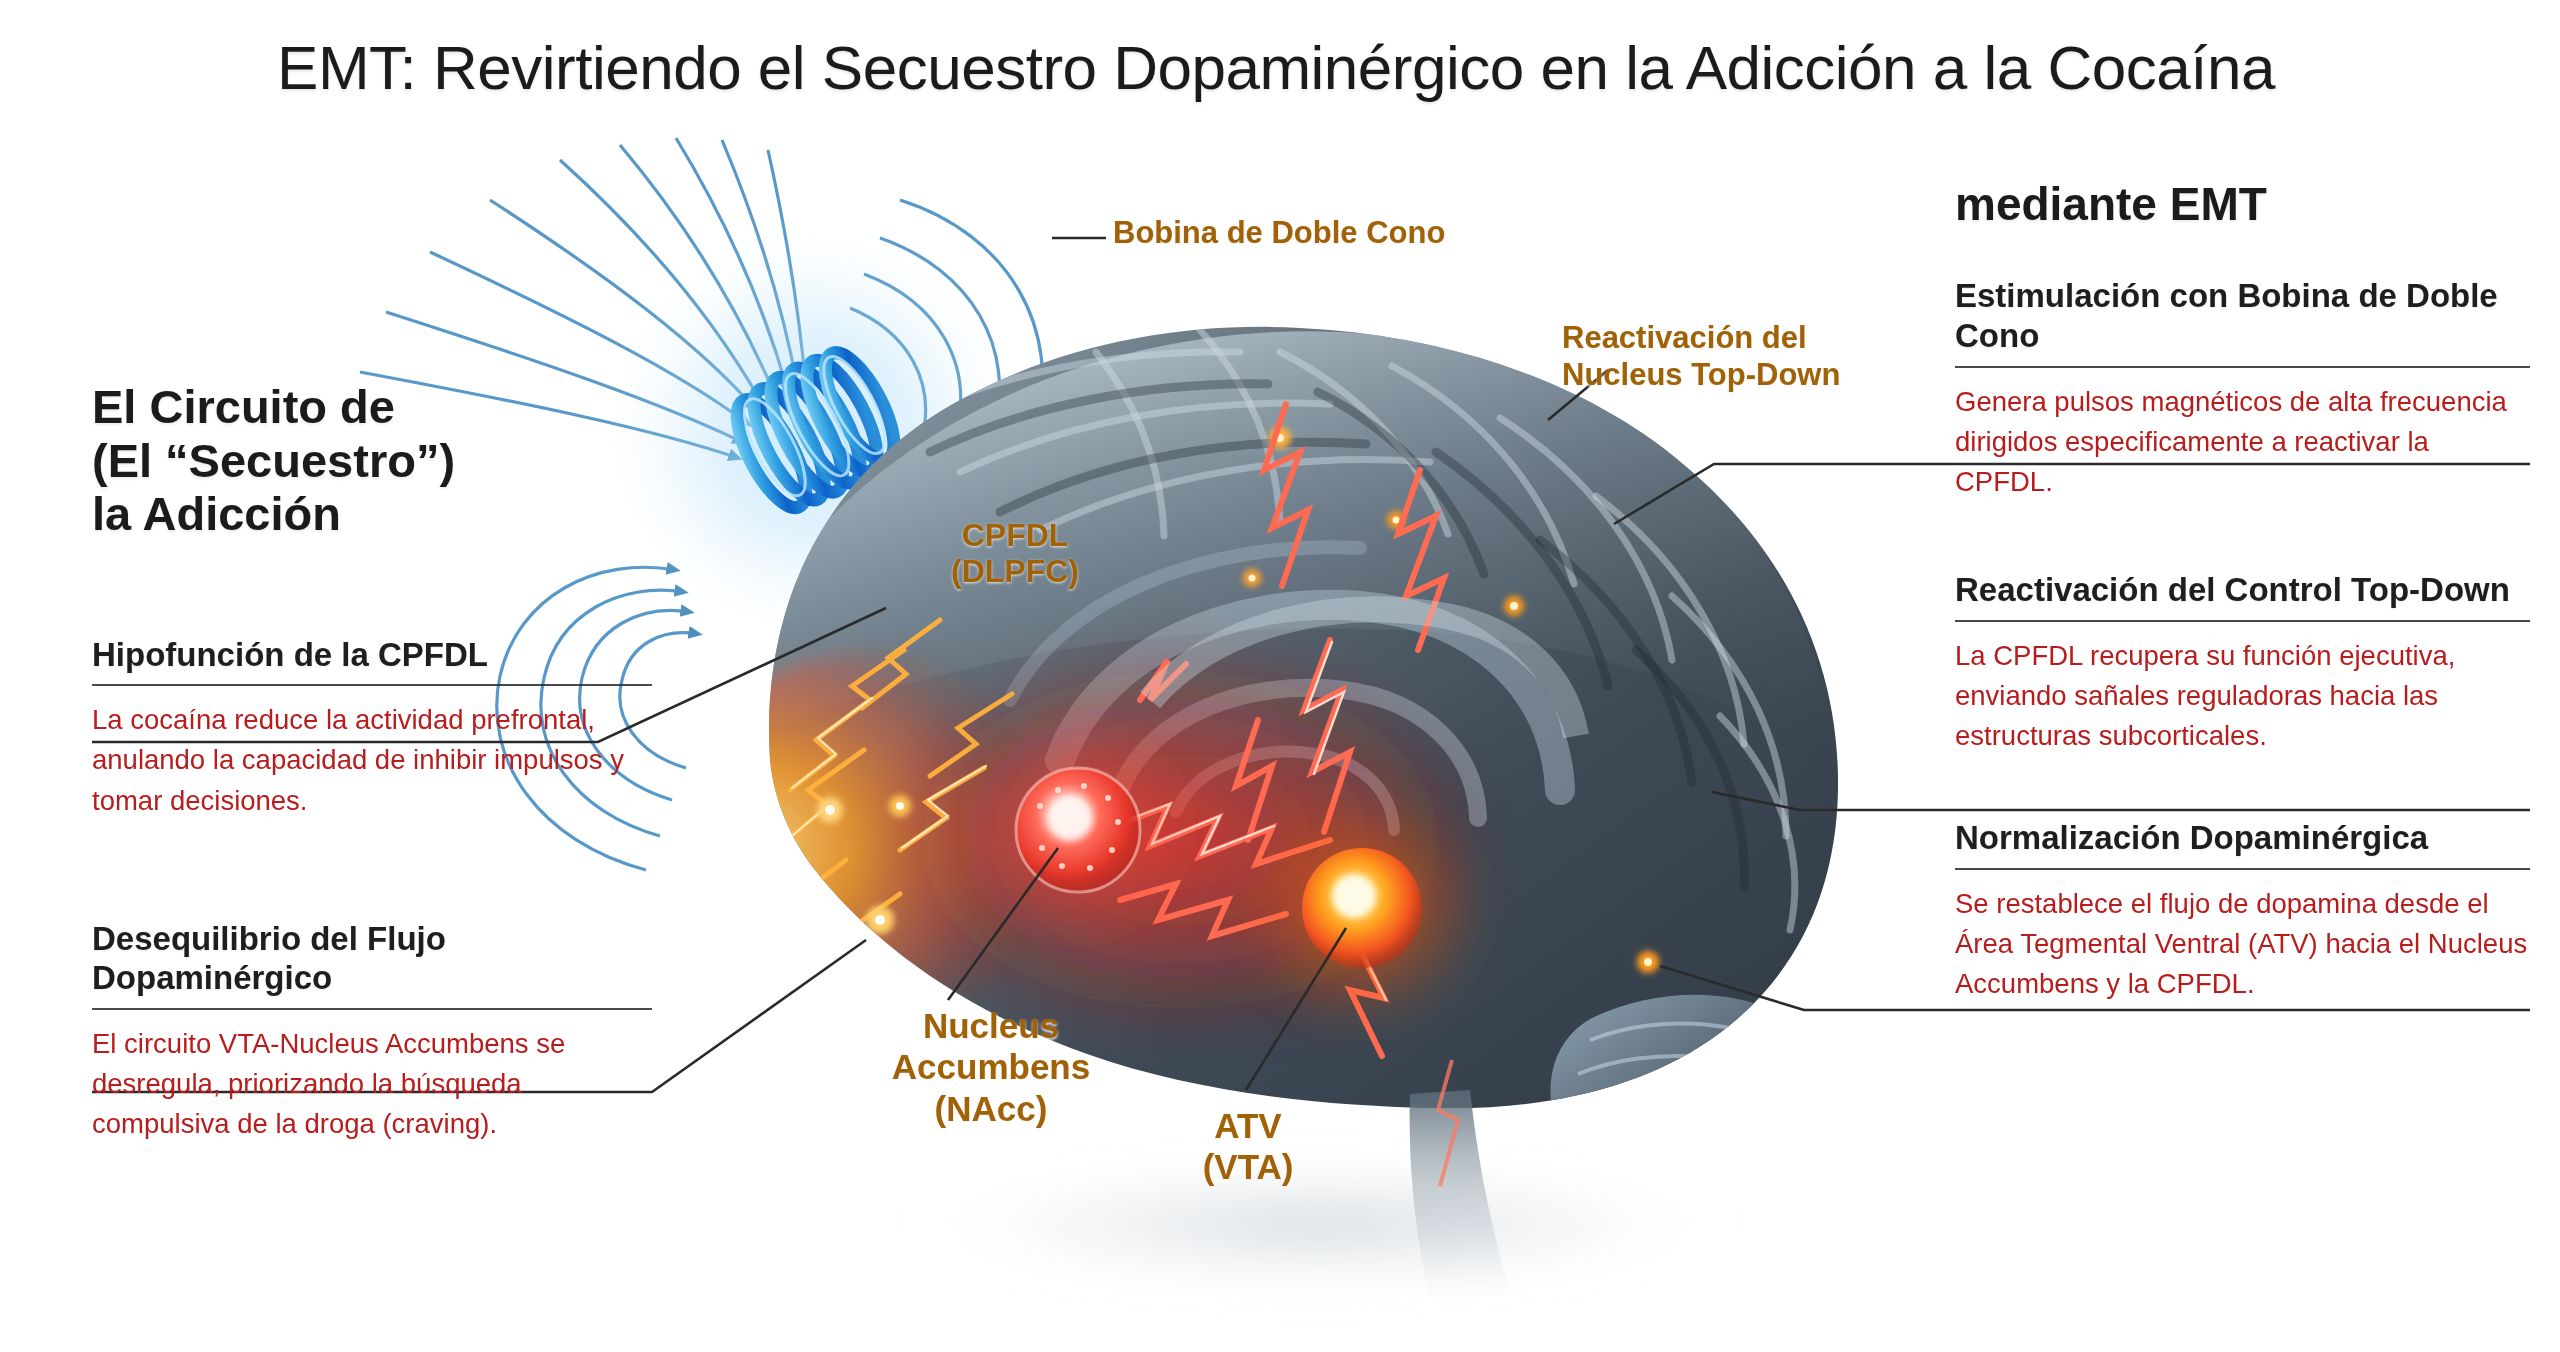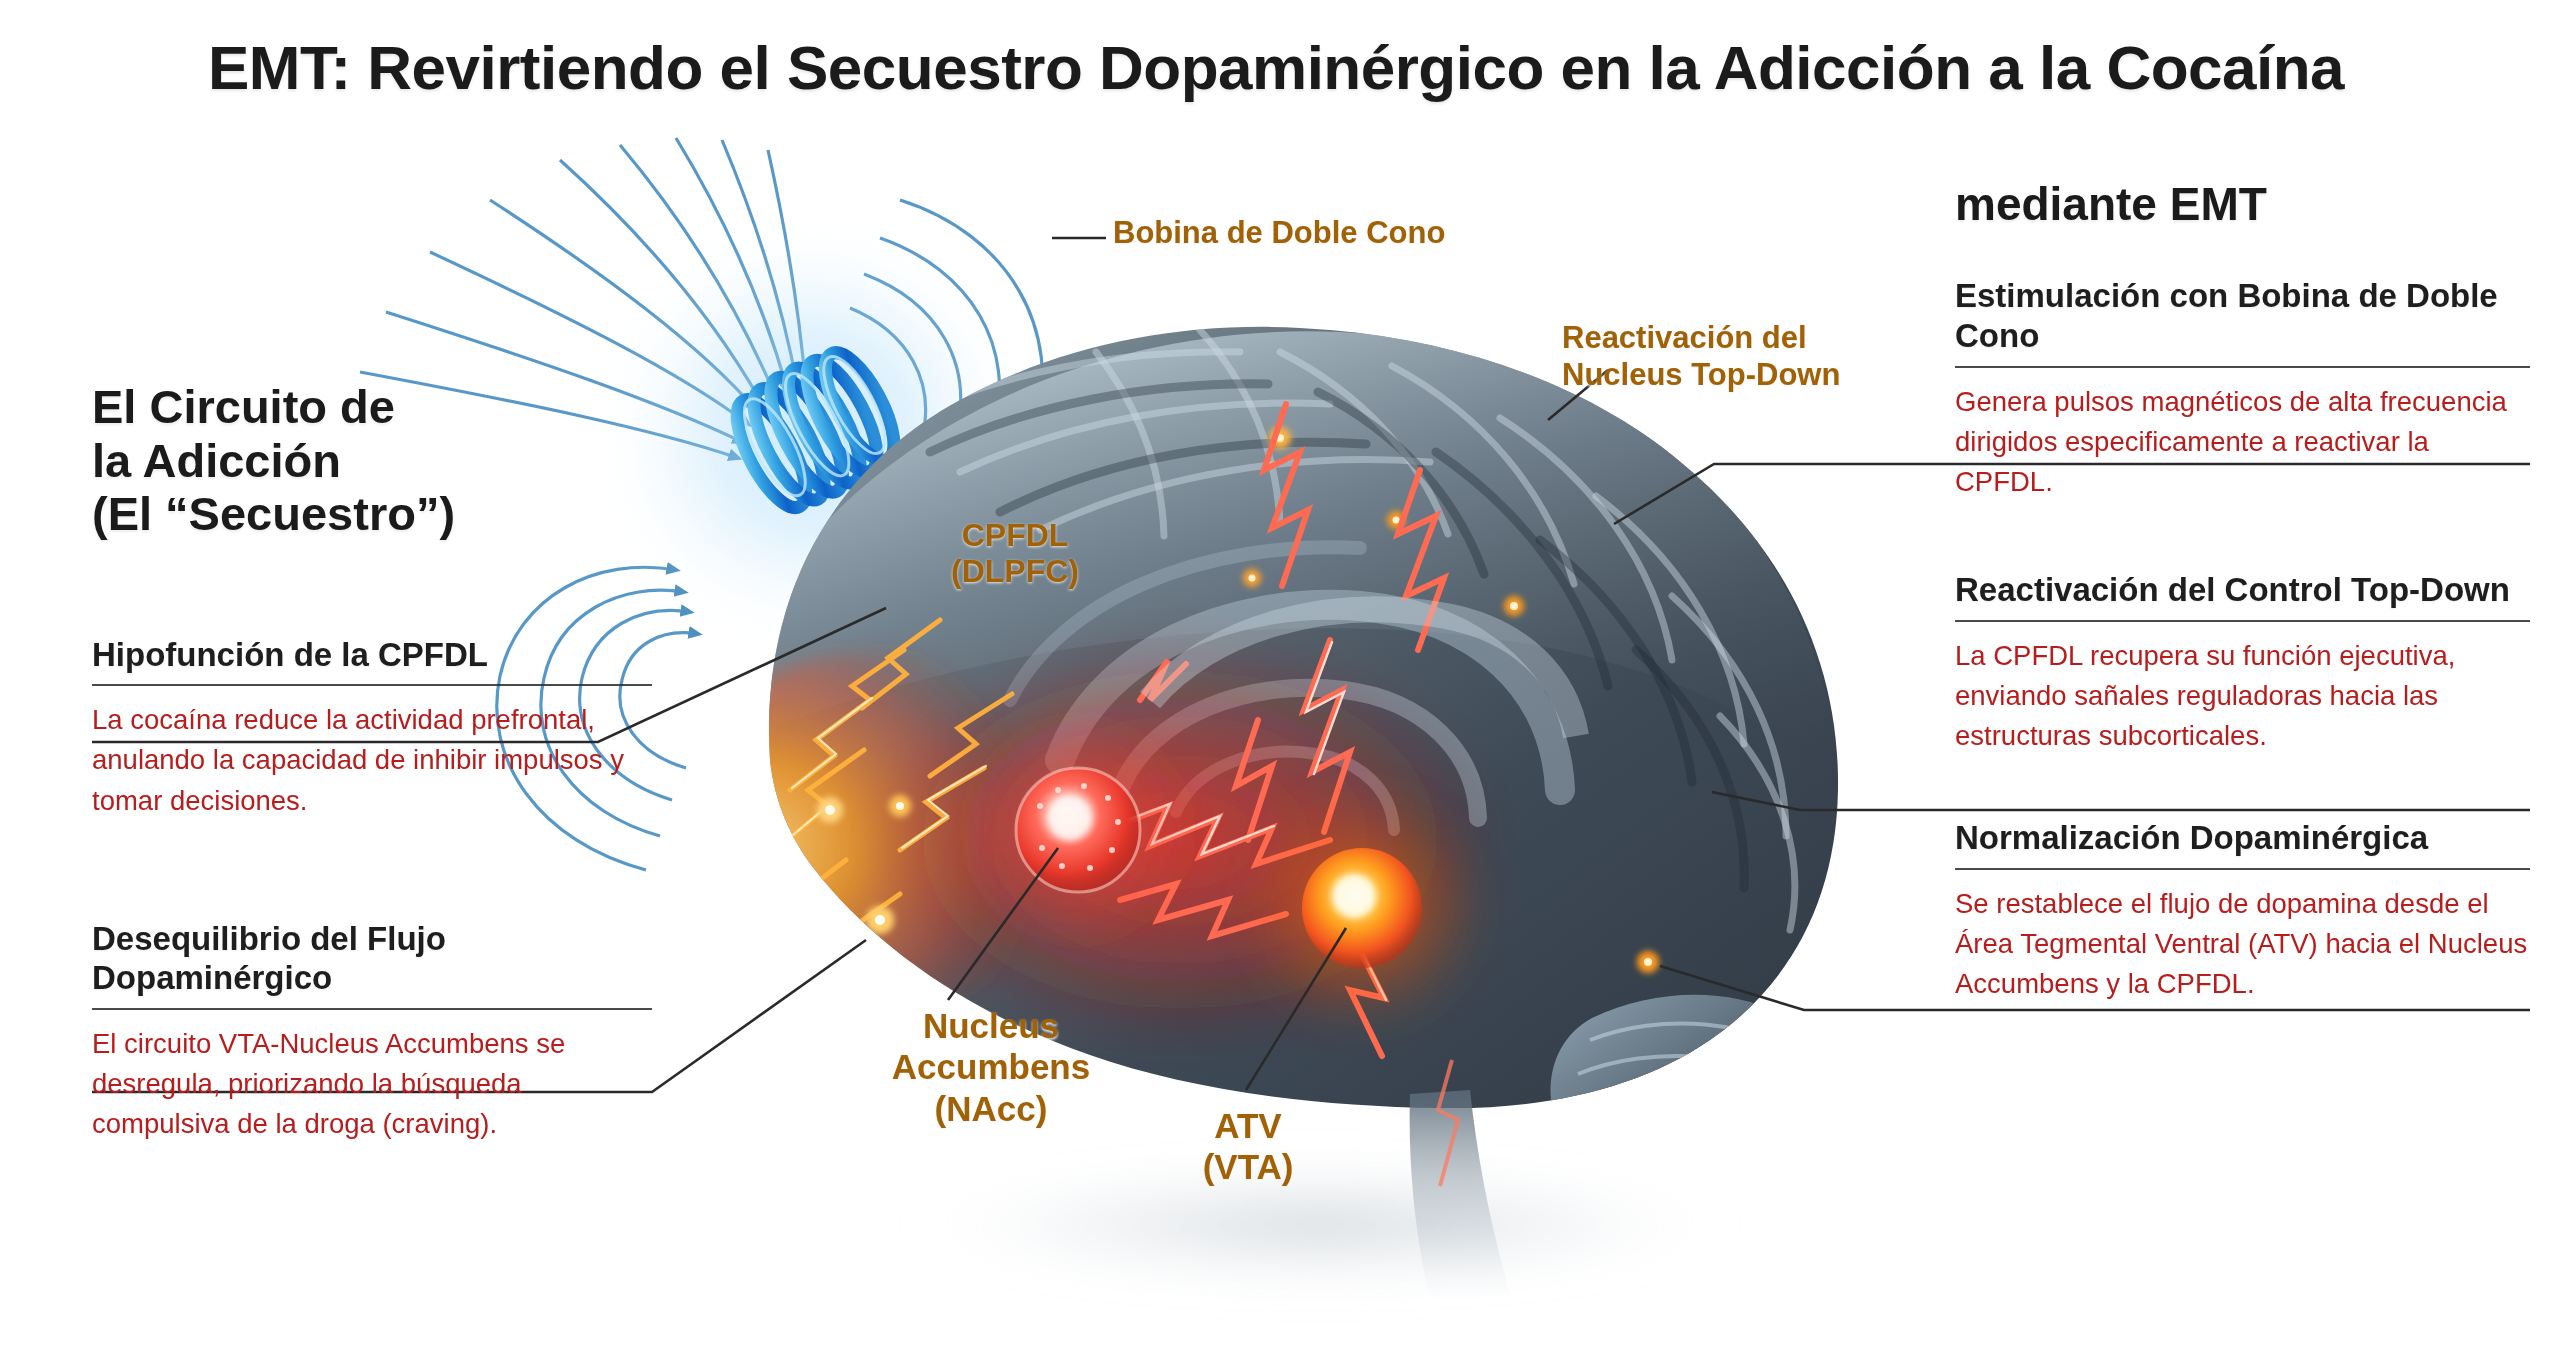--- a/index.html
+++ b/index.html
@@ -9,21 +9,21 @@
     font-family:"Liberation Sans", sans-serif;
     color:#1c1c1c;
     position:relative;
   }
   #stage{position:absolute;inset:0;width:2560px;height:1352px;}
 
   
   .title{
     position:absolute;left:0;top:32px;width:2552px;
     text-align:center;
-    font-size:62px;font-weight:700;letter-spacing:-0.5px;
+    font-size:62px;font-weight:400;letter-spacing:-0.5px;
     color:#1b1b1b;
     text-shadow:0 2px 3px rgba(0,0,0,.10);
     white-space:nowrap;
   }
 
   
   .art{position:absolute;left:0;top:0;width:2560px;height:1352px;pointer-events:none;}
 
   
   .col-left{position:absolute;left:92px;top:380px;width:560px;}
@@ -394,22 +394,22 @@
   </div>
 
   <div class="callout big lbl-atv">
     <div>ATV</div>
     <div>(VTA)</div>
   </div>
 
   <div class="col-left">
     <div class="sec-head">
       <div>El Circuito de</div>
+      <div>(El “Secuestro”)</div>
       <div>la Adicción</div>
-      <div>(El “Secuestro”)</div>
     </div>
 
     <div class="item" style="margin-top:94px;">
       <div class="item-title">Hipofunción de la CPFDL</div>
       <div class="rule"></div>
       <div class="item-body">La cocaína reduce la actividad prefrontal, anulando la capacidad de inhibir impulsos y tomar decisiones.</div>
     </div>
 
     <div class="item" style="margin-top:98px;">
       <div class="item-title">Desequilibrio del Flujo Dopaminérgico</div>

